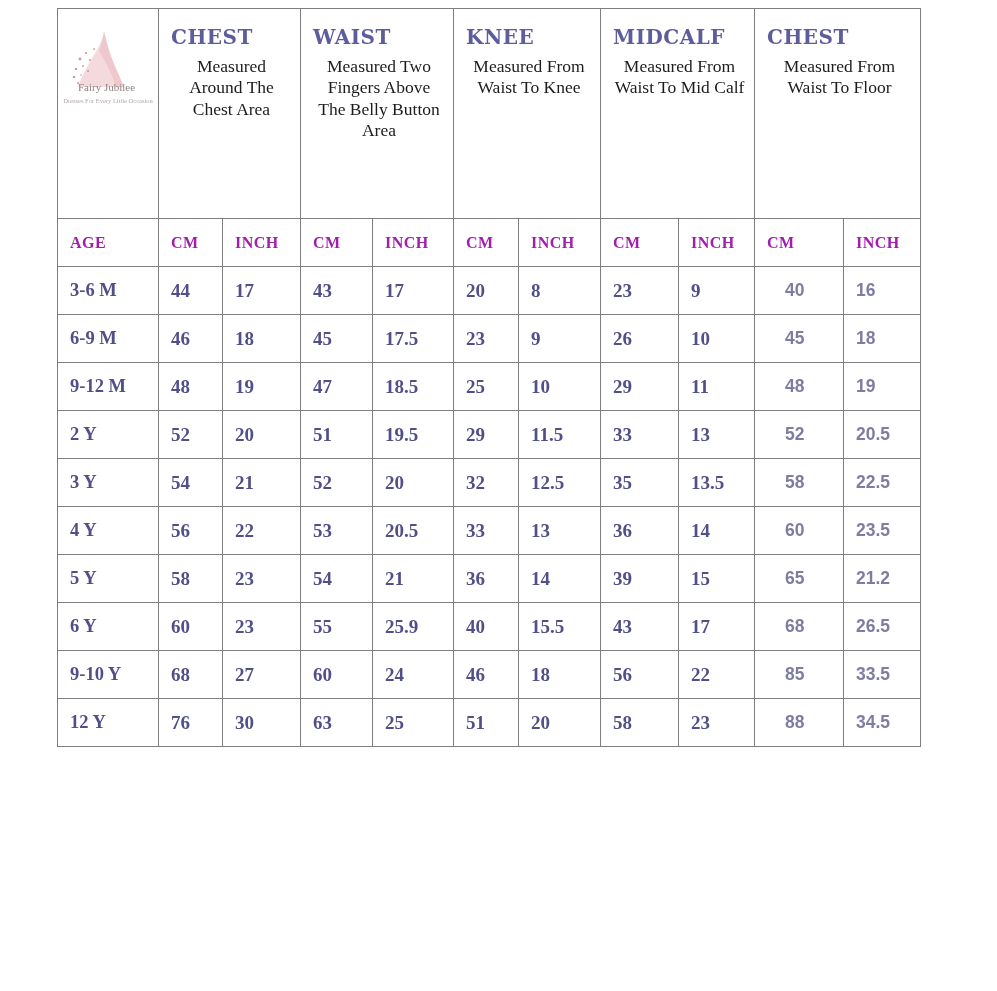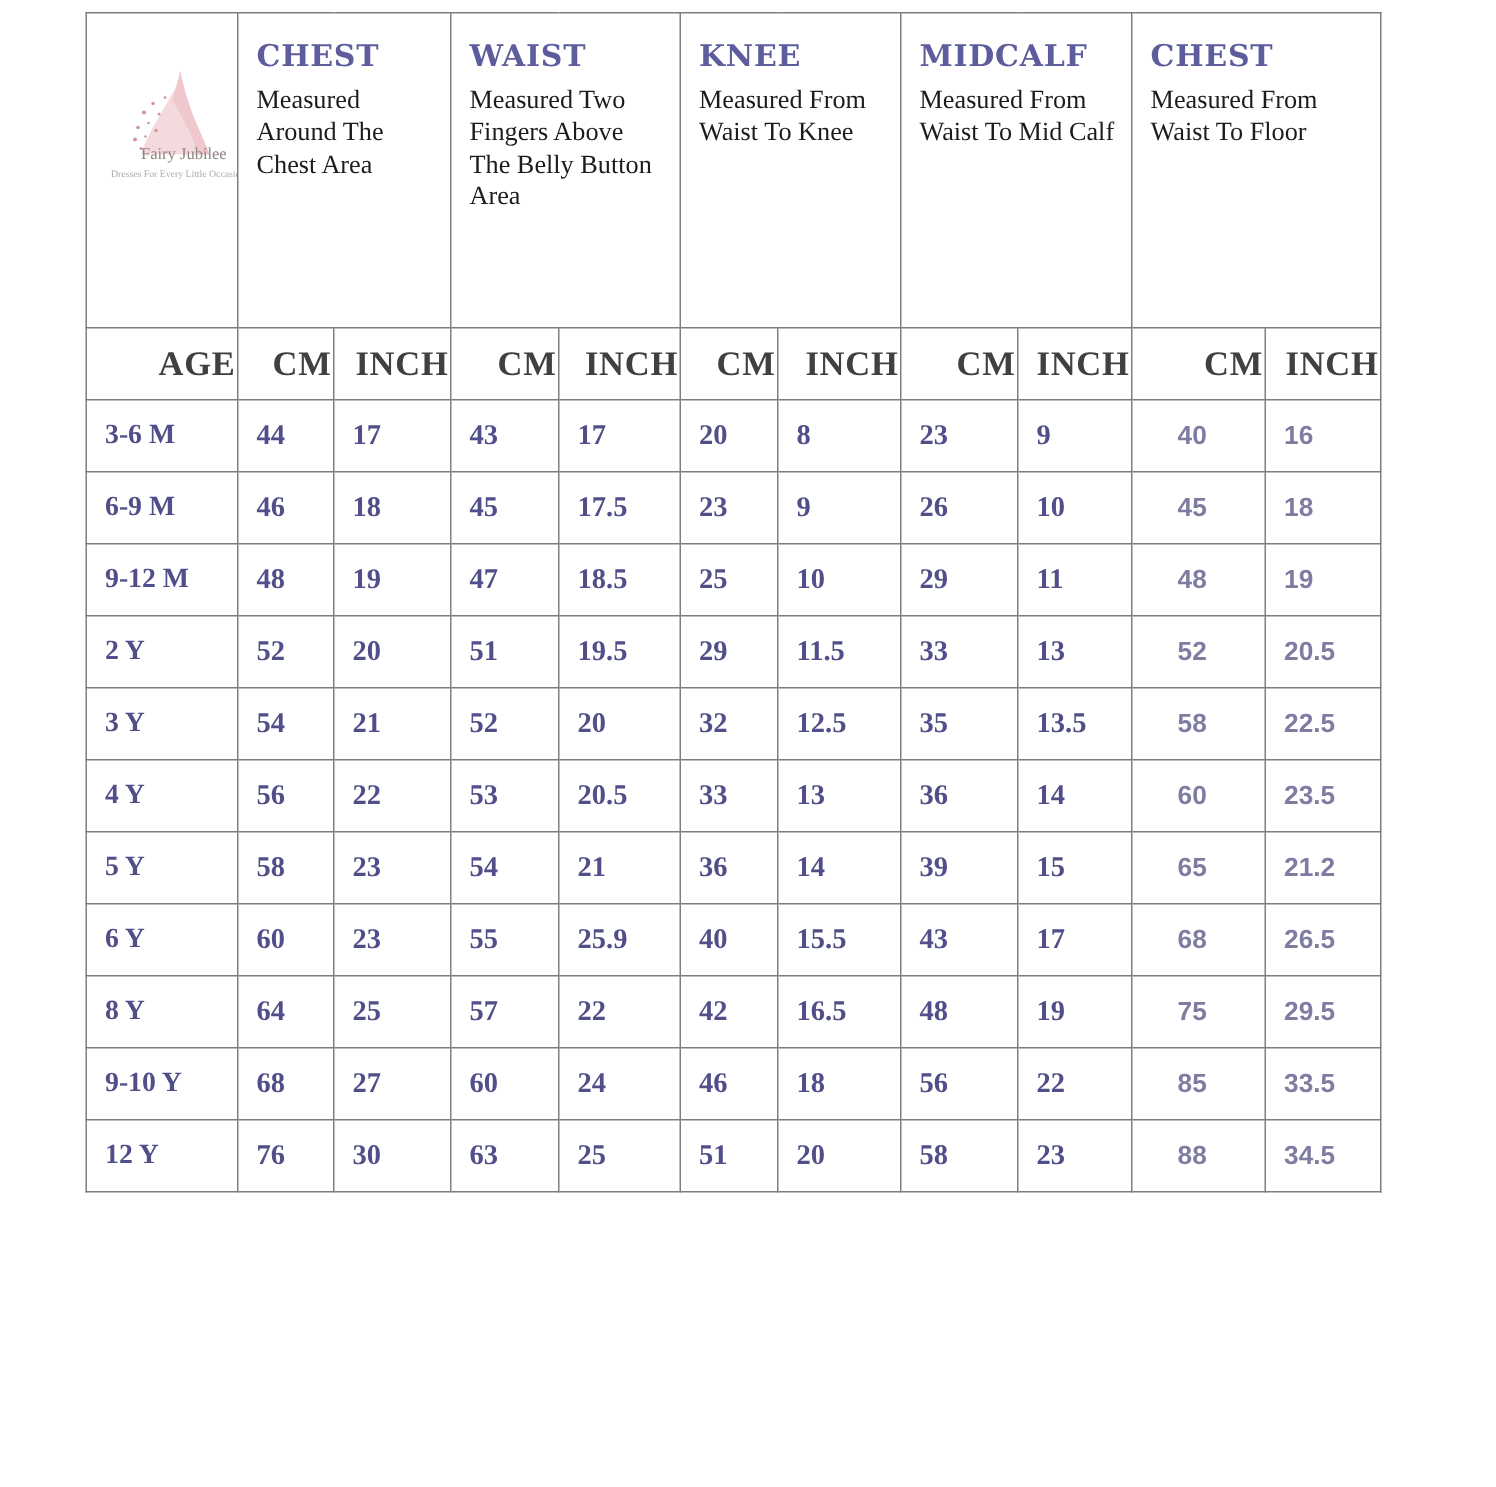--- a/index.html
+++ b/index.html
@@ -44,25 +44,26 @@
     letter-spacing: 0.5px;
     color: #5d5d9d;
   }
   .group-desc {
     margin-top: 7px;
     font-family: "Liberation Serif", serif;
     font-size: 17.5px;
     line-height: 1.22;
     color: #1c1c1c;
     white-space: normal;
+    text-align: center;
   }
   
   .logo-cell {
     vertical-align: top;
-    padding: 16px !important;
+    padding: 0 !important;
   }
   .logo {
     position: relative;
     width: 100%;
     height: 110px;
     margin-top: 20px;
   }
   .logo svg { position: absolute; left: 8px; top: 0; }
   .brand-name {
     position: absolute;
@@ -80,27 +81,27 @@
     width: 100%;
     text-align: center;
     font-family: "Liberation Serif", serif;
     font-size: 6.5px;
     color: #b1a7a7;
     white-space: nowrap;
   }
   
   .units-row th {
     height: 48px;
-    text-align: right;
+    text-align: left;
     padding-left: 12px;
     font-family: "Liberation Serif", serif;
     font-weight: bold;
-    font-size: 23px;
+    font-size: 16px;
     letter-spacing: 0.5px;
-    color: #404040;
+    color: #a21caf;
     vertical-align: middle;
   }
   
   .size-table tbody td {
     height: 48px;
     vertical-align: middle;
     text-align: left;
     padding-left: 12px;
     font-family: "Liberation Serif", serif;
     font-weight: bold;
@@ -296,33 +297,20 @@
           <td>55</td>
           <td>25.9</td>
           <td>40</td>
           <td>15.5</td>
           <td>43</td>
           <td>17</td>
           <td class="full-cm">68</td>
           <td class="full-inch">26.5</td>
         </tr>
         <tr>
-          <td class="age-cell">8 Y</td>
-          <td>64</td>
-          <td>25</td>
-          <td>57</td>
-          <td>22</td>
-          <td>42</td>
-          <td>16.5</td>
-          <td>48</td>
-          <td>19</td>
-          <td class="full-cm">75</td>
-          <td class="full-inch">29.5</td>
-        </tr>
-        <tr>
           <td class="age-cell">9-10 Y</td>
           <td>68</td>
           <td>27</td>
           <td>60</td>
           <td>24</td>
           <td>46</td>
           <td>18</td>
           <td>56</td>
           <td>22</td>
           <td class="full-cm">85</td>

